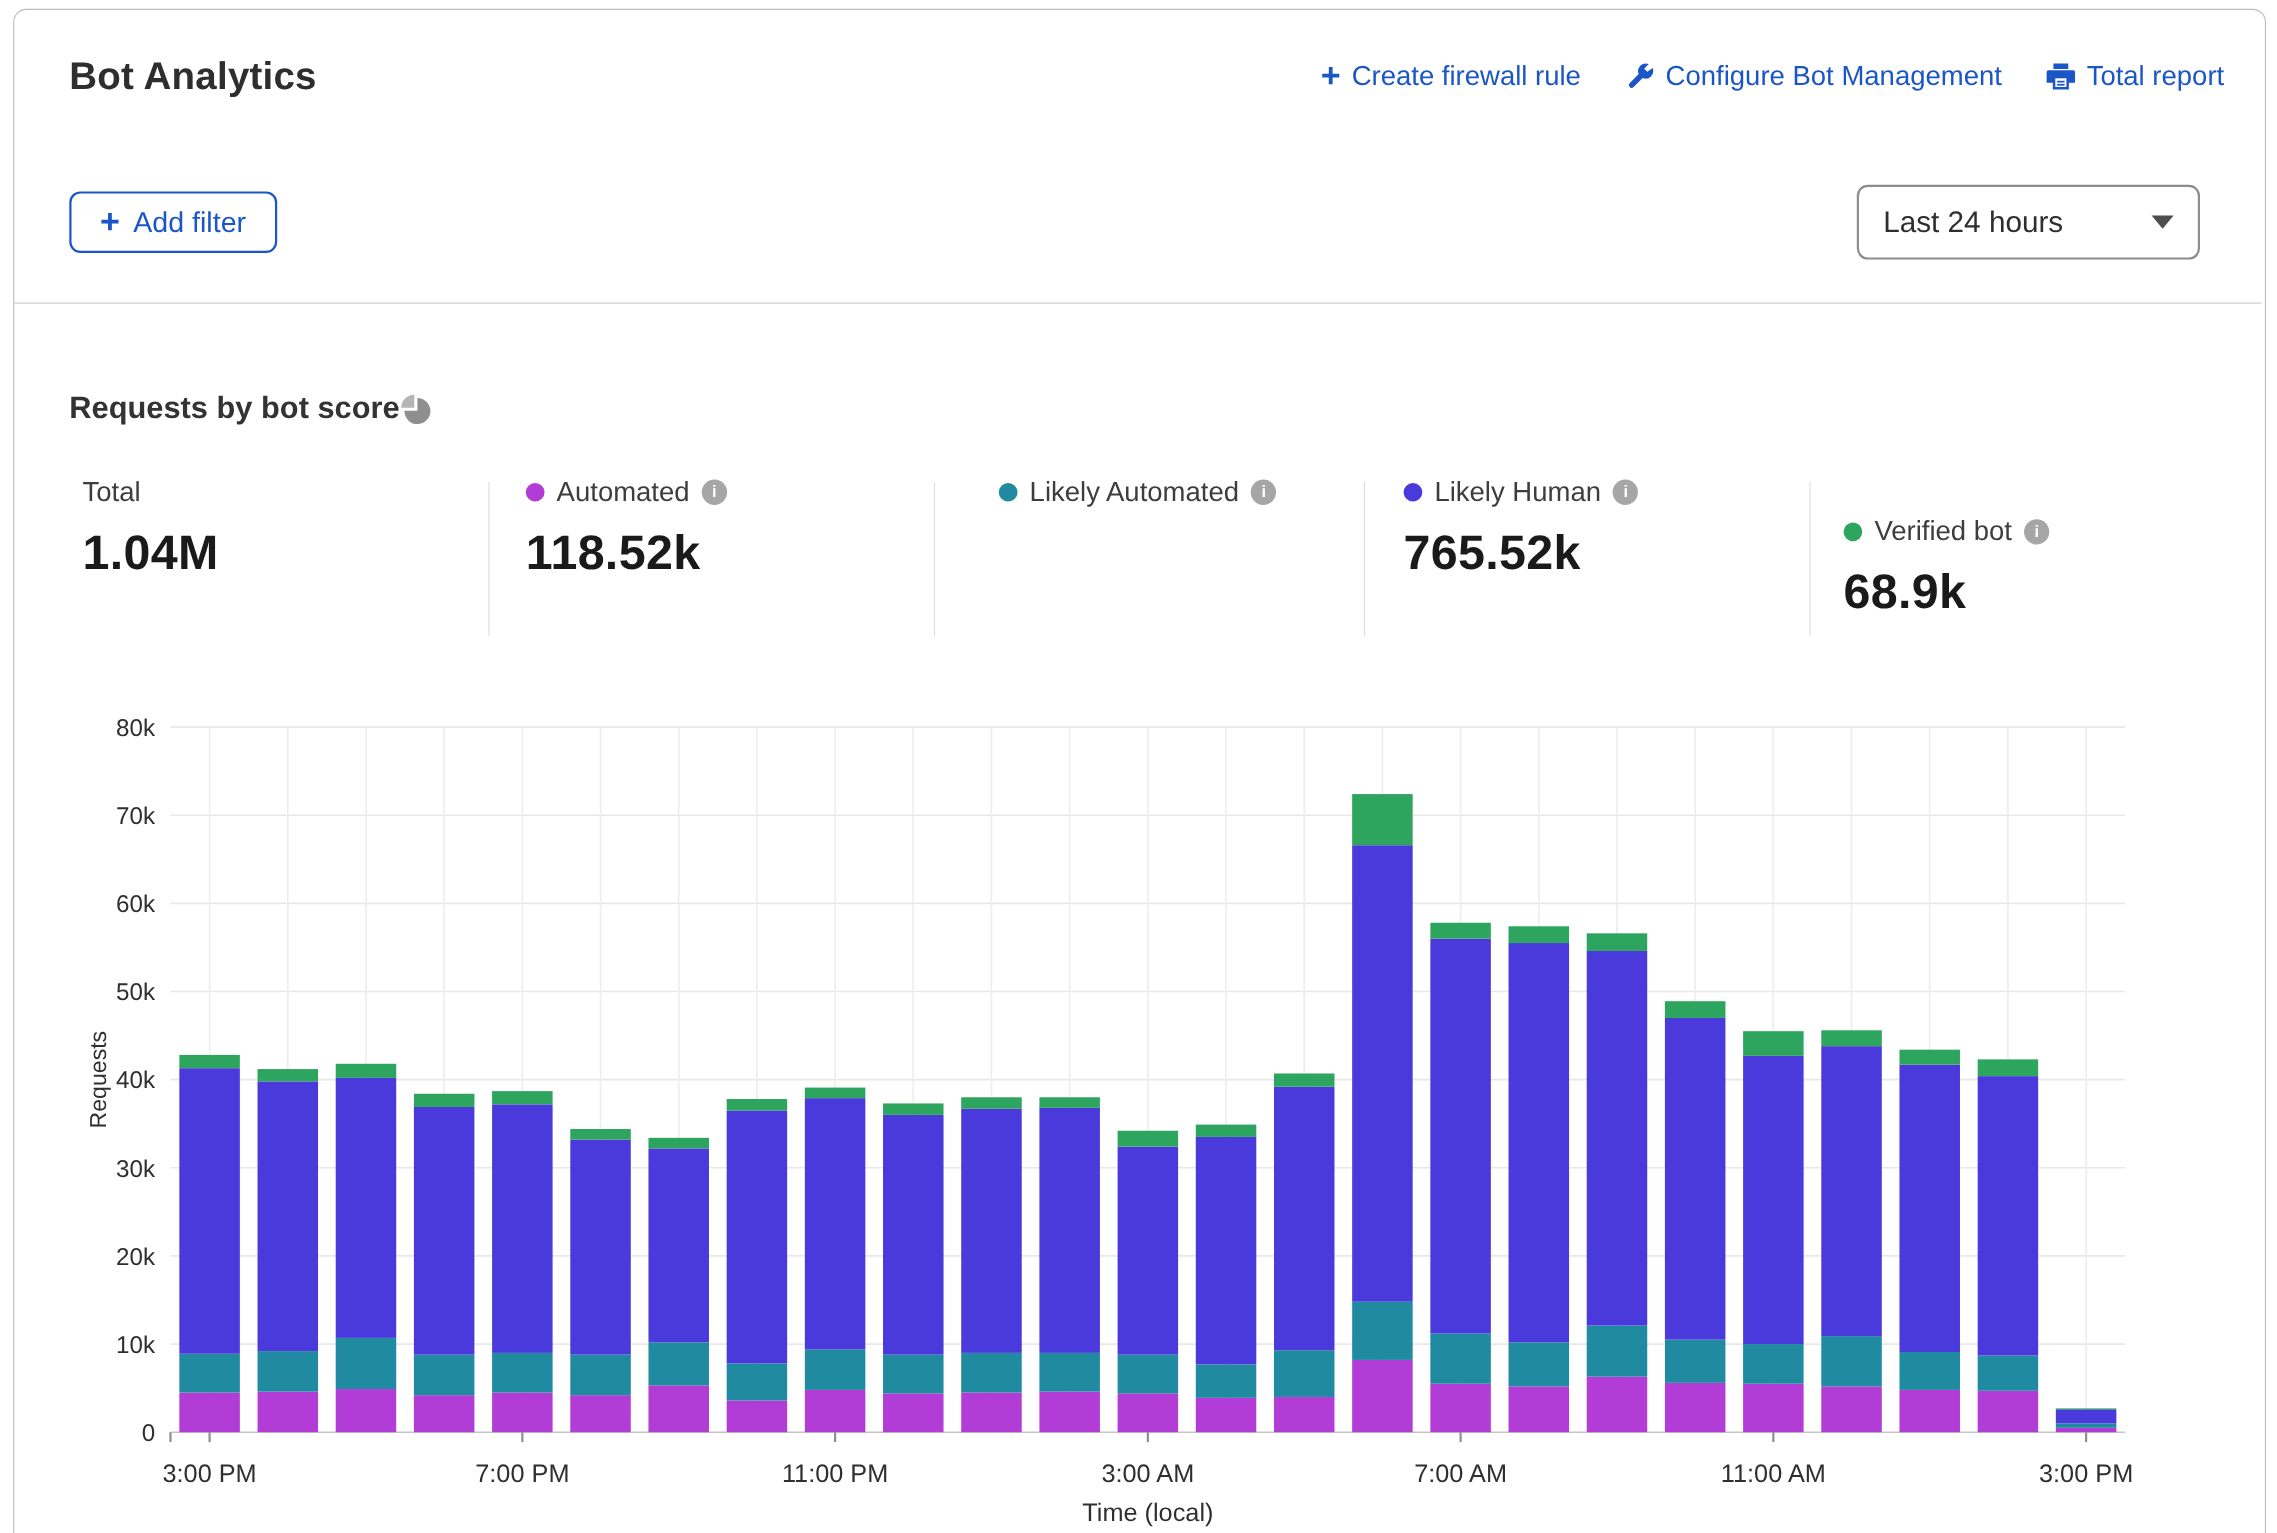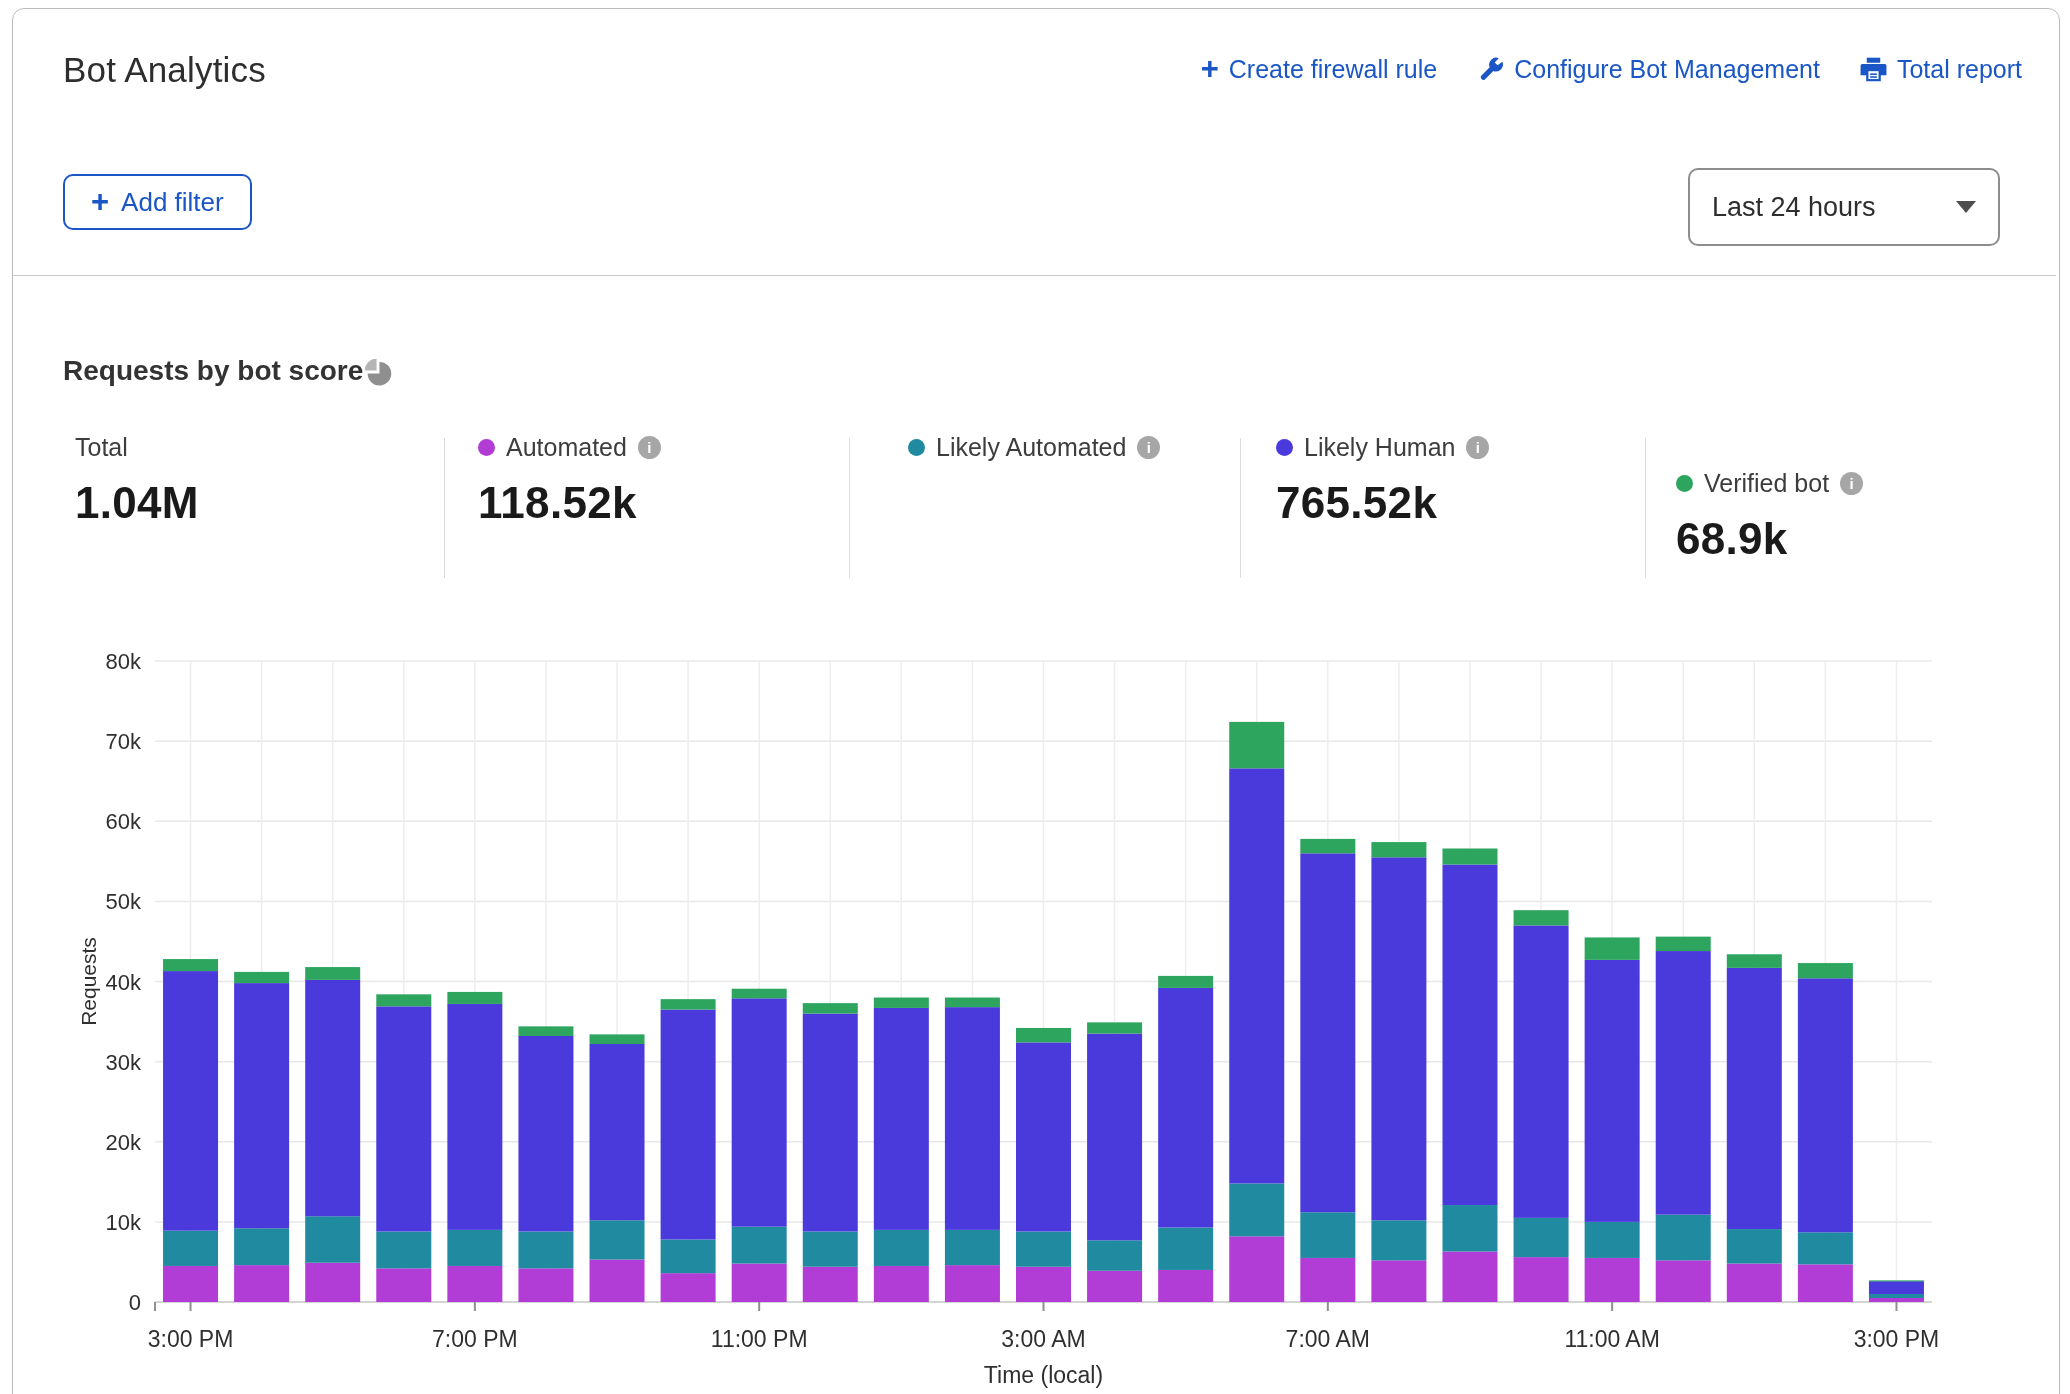--- a/index.html
+++ b/index.html
@@ -1,27 +1,27 @@
 <!DOCTYPE html>
 <html><head>
 <meta charset="utf-8">
 <style>
   html,body{margin:0;padding:0;background:#fff;}
   #page{position:relative;width:2070px;height:1394px;background:#fff;overflow:hidden;
         font-family:"Liberation Sans","DejaVu Sans",sans-serif;color:#2f2f2f;}
   #card{position:absolute;left:12px;top:8px;width:2046px;height:1420px;
         border:1.5px solid #bcbcbc;border-radius:12px;background:#fff;}
-  .page-title{position:absolute;left:63px;top:50px;font-size:35px;font-weight:400;color:#2e2e2e;letter-spacing:.2px;}
+  .page-title{position:absolute;left:63px;top:50px;font-size:35px;font-weight:700;color:#2e2e2e;letter-spacing:.2px;}
   .actions{position:absolute;top:54px;right:48px;display:flex;align-items:center;gap:40px;}
   .action-link{display:flex;align-items:center;gap:10px;color:#1a56c5;font-size:25px;cursor:pointer;}
   .plus-glyph{font-size:31px;font-weight:600;line-height:1;position:relative;top:-1px;}
   .btn-add-filter{position:absolute;left:63px;top:174px;height:56px;padding:0 26px;
         display:inline-flex;align-items:center;gap:12px;border:2px solid #1a56c5;border-radius:10px;
         color:#1a56c5;font-size:26px;background:#fff;cursor:pointer;}
-  .dropdown{position:absolute;left:1688px;top:168px;width:312px;height:78px;border:2px solid #8d8d8d;
+  .dropdown{position:absolute;left:1688px;top:168px;width:312px;height:68px;border:2px solid #8d8d8d;
         border-radius:10px;display:flex;align-items:center;justify-content:space-between;
         padding:0 22px;font-size:27px;color:#2e2e2e;background:#fff;cursor:pointer;box-sizing:border-box;}
   .caret{width:0;height:0;border-left:10px solid transparent;border-right:10px solid transparent;
         border-top:12px solid #4d4d4d;}
   .divider-h{position:absolute;left:13px;top:275px;width:2043px;height:0;border-top:1.5px solid #c9c9c9;}
   .section-title-row{position:absolute;left:63px;top:355px;display:flex;align-items:center;justify-content:flex-end;}
   .section-title{font-size:28px;font-weight:700;color:#333;}
   .stats{position:absolute;left:0;top:432px;width:2070px;height:150px;}
   .stat-col{position:absolute;top:0;}
   .stat-head{display:flex;align-items:center;gap:11px;height:30px;}

